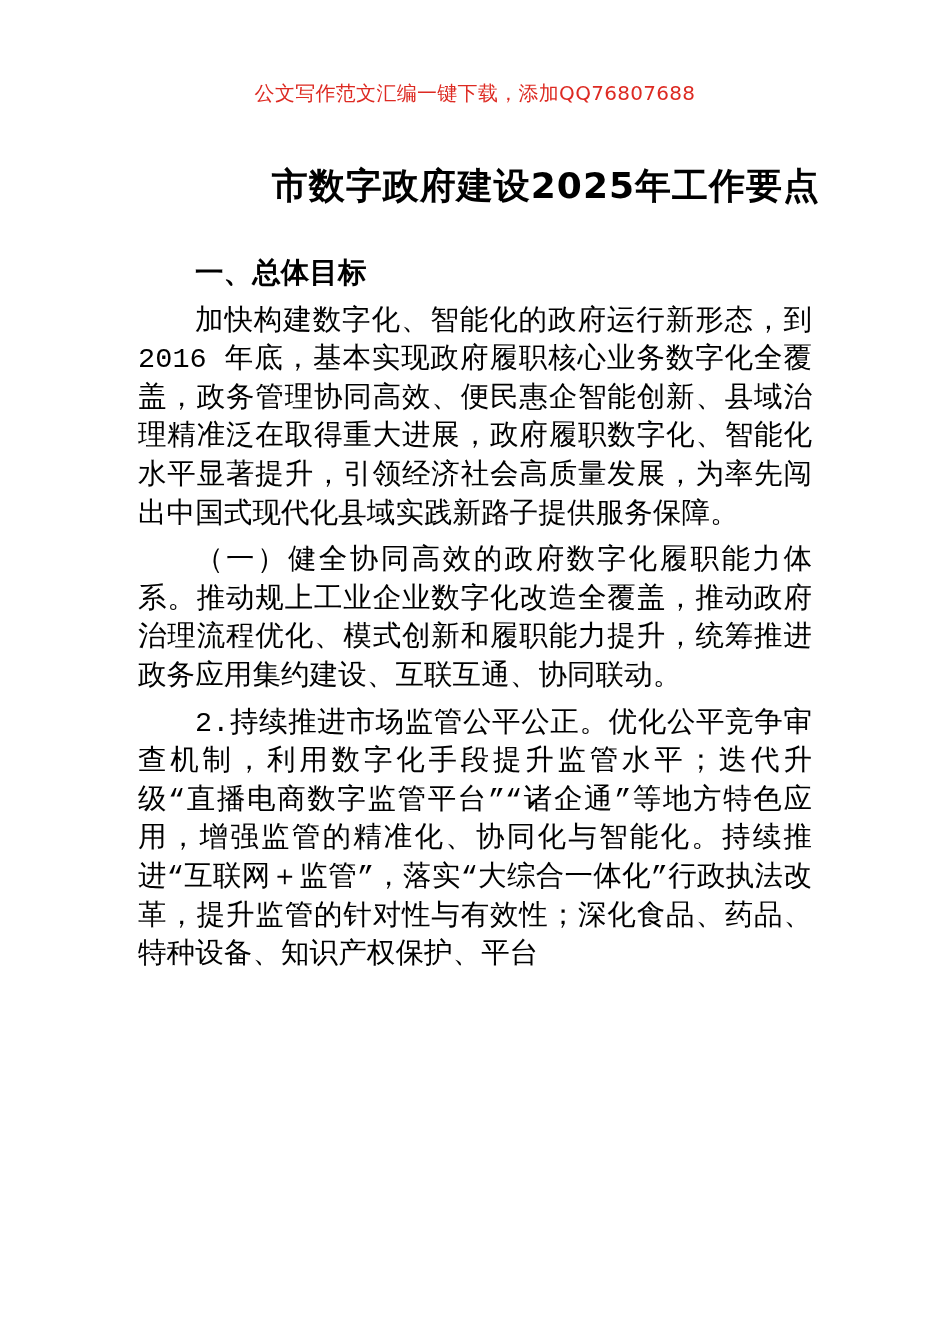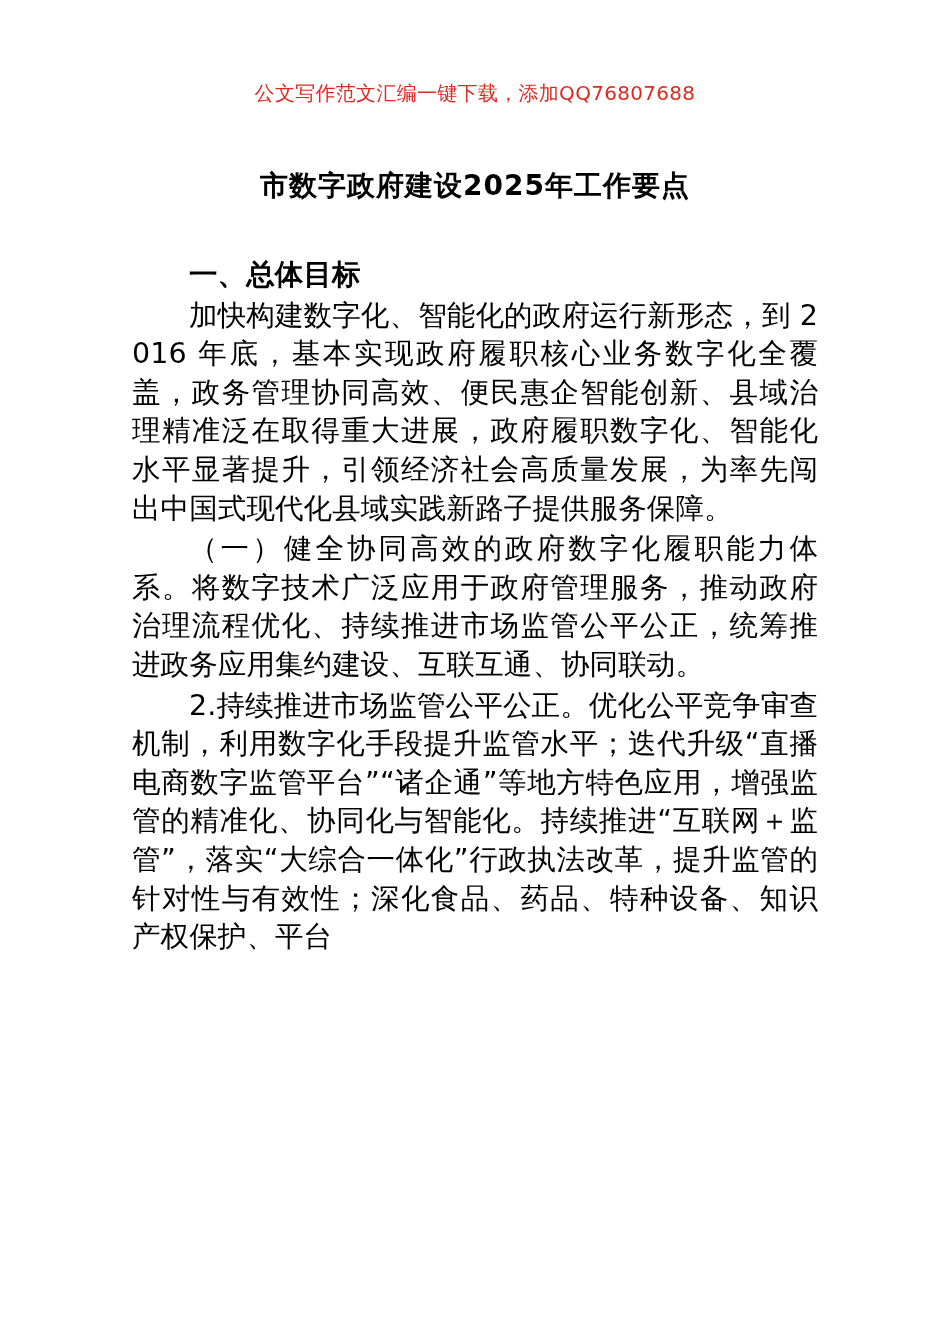--- a/index.html
+++ b/index.html
@@ -33,37 +33,38 @@
     white-space: nowrap;
     font-family: "DejaVu Sans", "Liberation Sans", sans-serif;
   }
   .doc-body {
     position: absolute;
     top: 160px;
     left: 130px;
     width: 690px;
   }
   .doc-title {
-    font-size: 28px;
+    font-size: 36px;
     font-weight: bold;
     line-height: 52px;
-    text-align: center;
+    text-align: right;
     letter-spacing: 1px;
     margin: 0 0 44px 0;
     white-space: nowrap;
   }
   .para {
     font-size: 28.5px;
     line-height: 38.6px;
     text-align: justify;
     text-justify: inter-ideograph;
     text-indent: 57px;
-    margin: 2px;
+    margin: 8px;
     letter-spacing: 0.1px;
     word-break: break-all;
+    font-family: Liberation Mono, monospace;
   }
   .para.heading {
     font-weight: bold;
     text-align: left;
   }
 </style>
 </head>
 <body>
 
 <div class="page">
@@ -72,20 +73,20 @@
 
   <div class="doc-body">
 
     <h1 class="doc-title">市数字政府建设2025年工作要点</h1>
 
     <p class="para heading">一、总体目标</p>
 
     <p class="para">加快构建数字化、智能化的政府运行新形态，到 2016 年底，基本实现政府履职核心业务数字化全覆盖，政务管理协同高效、便民惠企智能创新、县域治理精准泛在取得重大进展，政府履职数字化、智能化水平显著提升，引领经济社会高质量发展，为率先闯出中国式现代化县域实践新路子提供服务保障。</p>
 
 
-    <p class="para">（一）健全协同高效的政府数字化履职能力体系。将数字技术广泛应用于政府管理服务，推动政府治理流程优化、持续推进市场监管公平公正，统筹推进政务应用集约建设、互联互通、协同联动。</p>
+    <p class="para">（一）健全协同高效的政府数字化履职能力体系。推动规上工业企业数字化改造全覆盖，推动政府治理流程优化、模式创新和履职能力提升，统筹推进政务应用集约建设、互联互通、协同联动。</p>
 
 
     <p class="para">2.持续推进市场监管公平公正。优化公平竞争审查机制，利用数字化手段提升监管水平；迭代升级“直播电商数字监管平台”“诸企通”等地方特色应用，增强监管的精准化、协同化与智能化。持续推进“互联网＋监管”，落实“大综合一体化”行政执法改革，提升监管的针对性与有效性；深化食品、药品、特种设备、知识产权保护、平台</p>
 
   </div>
 
 </div>
 
 </body></html>

